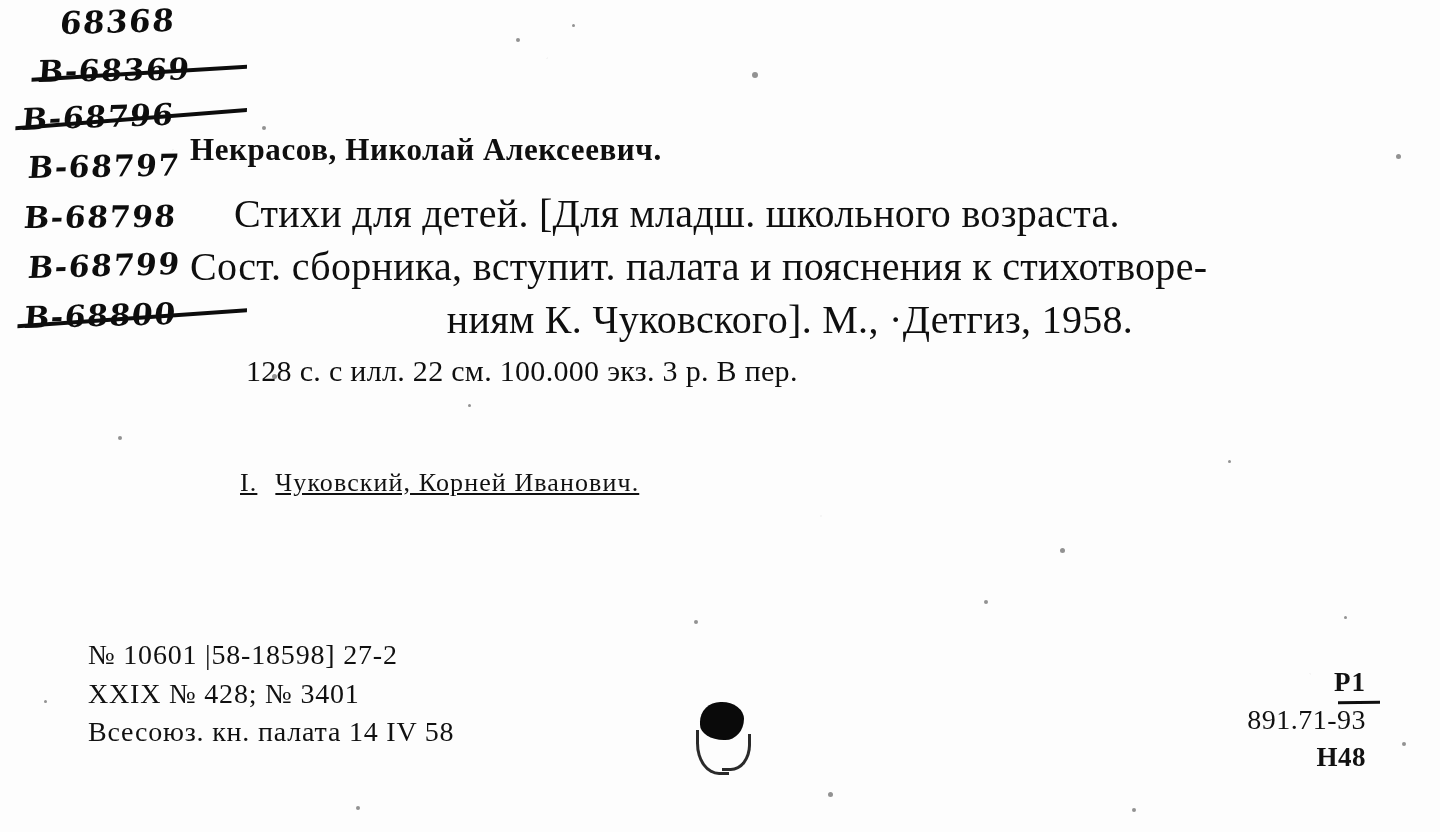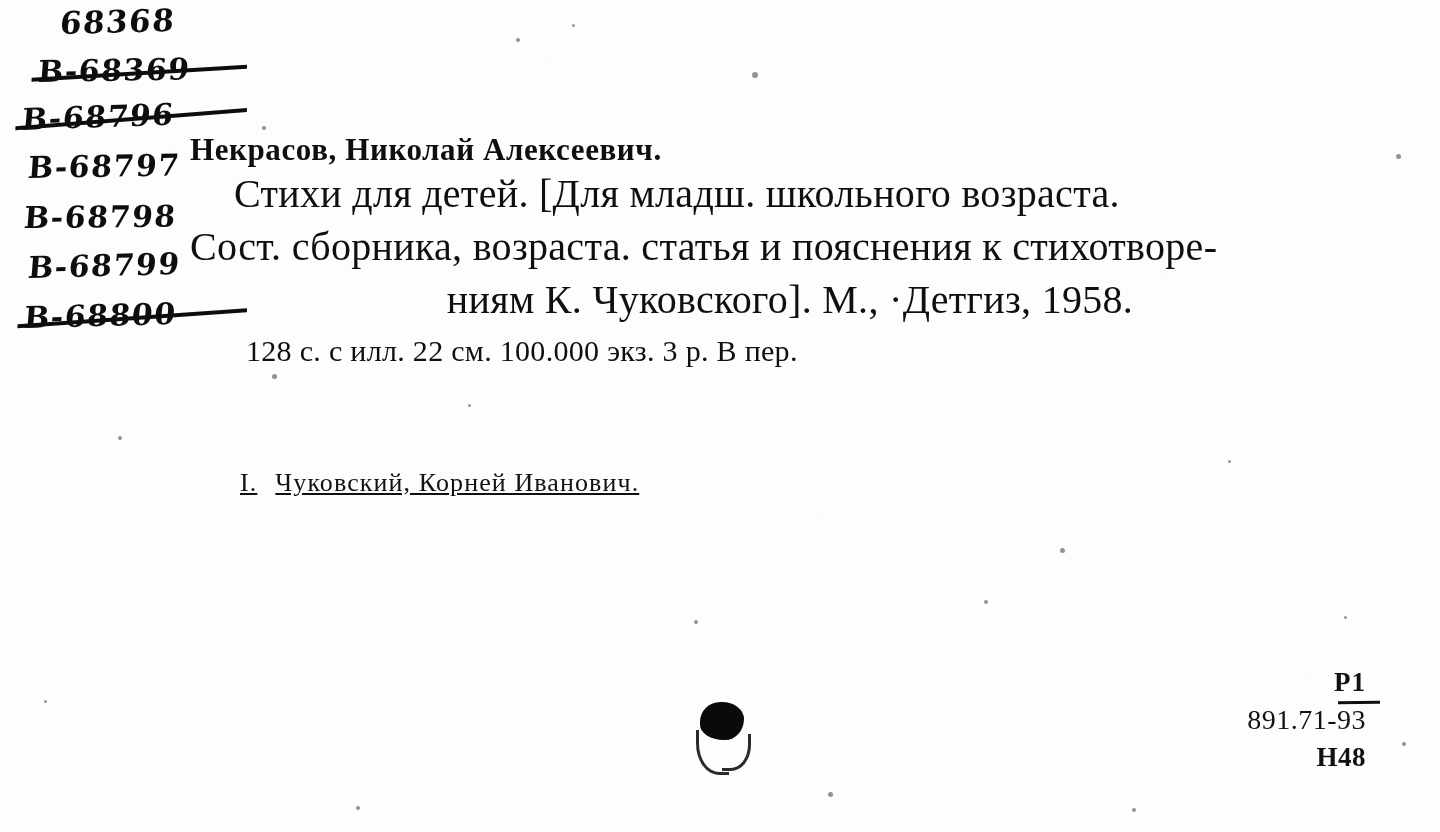--- a/index.html
+++ b/index.html
@@ -83,21 +83,21 @@
     left: 190px;
     top: 132px;
     width: 1200px;
     font-family: "Liberation Serif", serif;
     color: #0f0f0f;
   }
   .author {
     font-weight: 700;
     font-size: 31px;
     letter-spacing: .6px;
-    margin-bottom: 0;
+    margin-bottom: 20px;
   }
   .body-lines {
     font-size: 40px;
     line-height: 1.32;
     letter-spacing: .3px;
   }
   .body-lines .l1 { padding-left: 44px; }
   .body-lines .l2 { padding-left: 0px; }
   .body-lines .l3 { padding-left: 0px; text-align: center; }
   .phys {
@@ -230,30 +230,35 @@
     <div class="hw-line hw-4">В-68797</div>
     <div class="hw-line hw-5">В-68798</div>
     <div class="hw-line hw-6">В-68799</div>
     <div class="hw-line hw-7 struck">В-68800</div>
   </div>
 
   <div class="record">
     <div class="author">Некрасов, Николай Алексеевич.</div>
     <div class="body-lines">
       <div class="l1">Стихи для детей.   [Для младш. школьного     возраста.</div>
-      <div class="l2">Сост. сборника, возраста. статья и пояснения к стихотворе-</div>
+      <div class="l2">Сост. сборника, вступит. палата и пояснения к стихотворе-</div>
       <div class="l3">ниям К. Чуковского].      М., ·Детгиз, 1958.</div>
     </div>
     <div class="phys">128 с. с илл.     22 см.      100.000 экз. 3 р. В пер.</div>
   </div>
 
   <div class="tracing">
     <span class="roman">I.</span><span>Чуковский, Корней Иванович.</span>
   </div>
 
+  <div class="footer-left">
+    <div>№ 10601  |58-18598]  27-2</div>
+    <div>XXIX № 428; № 3401</div>
+    <div>Всесоюз. кн. палата 14 IV 58</div>
+  </div>
 
   <div class="blot">
     <div class="core"></div>
     <div class="tailA"></div>
     <div class="tailB"></div>
   </div>
 
   <div class="footer-right">
     <div><span class="cls-top">Р1</span></div>
     <div class="cls-num">891.71-93</div>

